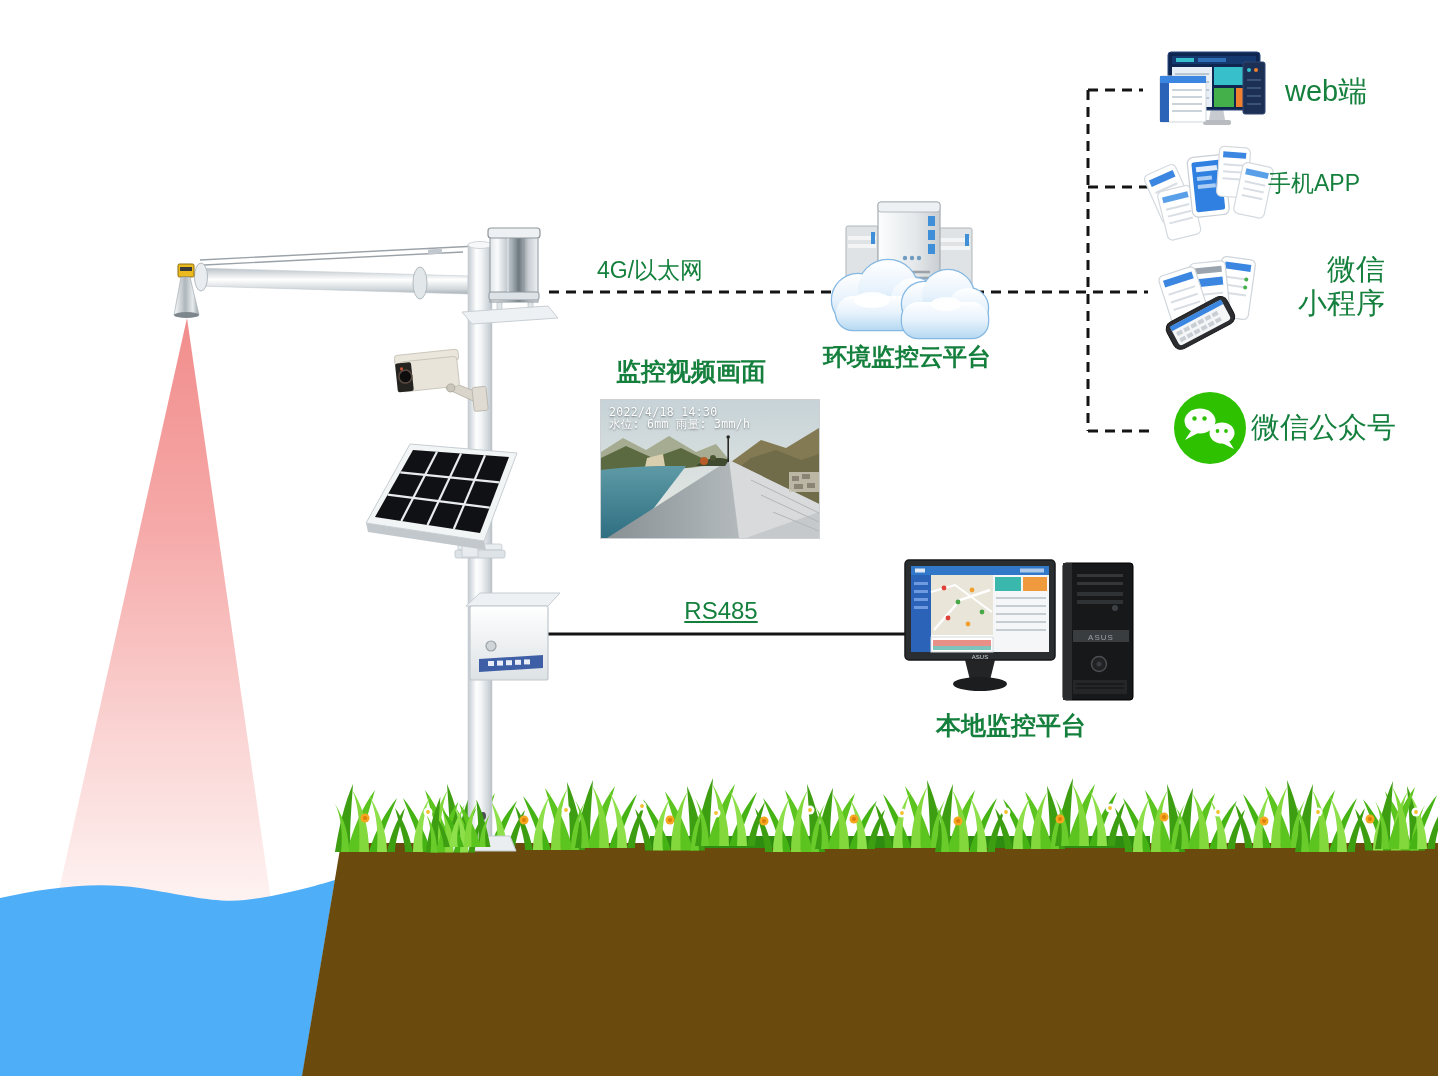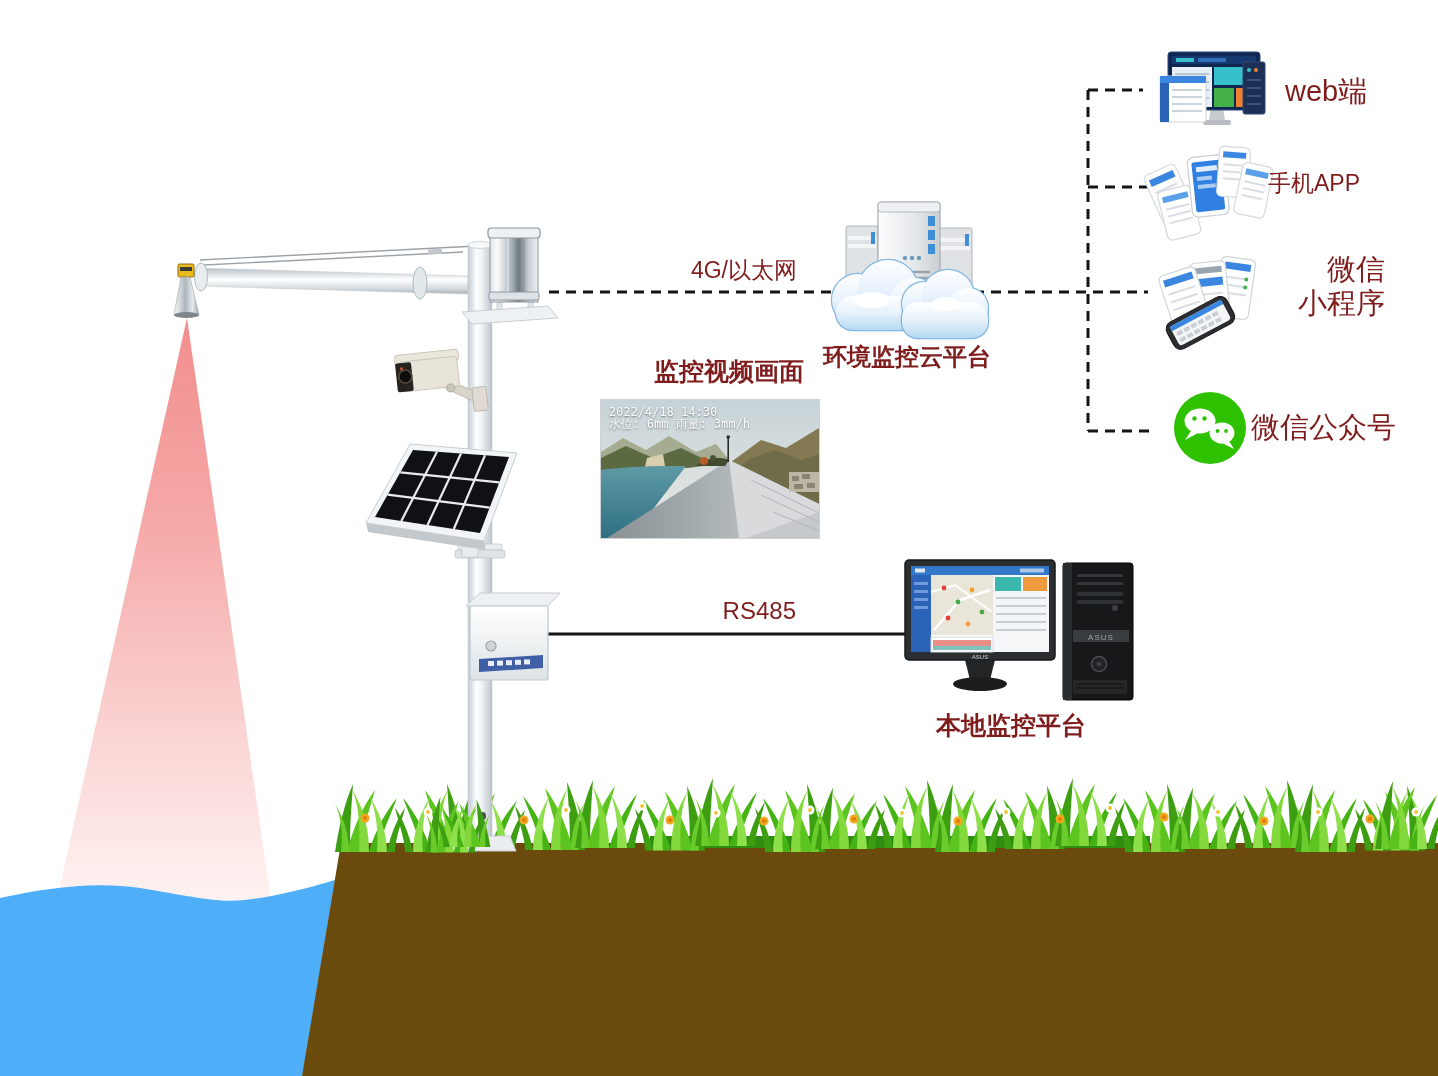--- a/index.html
+++ b/index.html
@@ -1,23 +1,23 @@
 <!DOCTYPE html>
 <html><head>
 <meta charset="utf-8">
 <style>
   html,body{margin:0;padding:0;background:#fff;}
   .canvas{position:relative;width:1438px;height:1076px;background:#ffffff;overflow:hidden;
           font-family:"Liberation Sans","DejaVu Sans",sans-serif;}
   .scene{position:absolute;left:0;top:0;z-index:1;}
-  .label{position:absolute;color:#7f1d1d;z-index:10;}
-  .lbl-uplink{left:597px;top:255px;width:200px;text-align:right;font-size:23px;}
+  .label{position:absolute;color:#15803d;z-index:10;}
+  .lbl-uplink{left:597px;top:255px;width:200px;text-align:left;font-size:23px;}
   .lbl-cloud{left:805px;top:341px;width:204px;text-align:center;font-size:24px;font-weight:600;}
-  .lbl-video-title{left:628px;top:355px;width:202px;text-align:center;font-size:25px;font-weight:600;}
-  .lbl-rs485{left:646px;top:597px;width:150px;text-align:right;font-size:24px;}
+  .lbl-video-title{left:590px;top:355px;width:202px;text-align:center;font-size:25px;font-weight:600;}
+  .lbl-rs485{left:646px;top:597px;width:150px;text-align:center;font-size:24px;text-decoration:underline;}
   .lbl-local{left:936px;top:709px;width:200px;text-align:left;font-size:25px;font-weight:600;}
   .lbl-web{left:1285px;top:72px;font-size:29px;}
   .lbl-app{left:1268px;top:168px;font-size:23px;}
   .lbl-mini{left:1295px;top:252px;width:90px;text-align:right;font-size:29px;line-height:34px;white-space:pre-line;}
   .lbl-official{left:1251px;top:408px;font-size:29px;}
   .video-frame{position:absolute;left:600px;top:399px;width:218px;height:138px;z-index:9;
                border:1px solid #cfd2d4;box-sizing:content-box;overflow:hidden;}
   .video-overlay{position:absolute;left:8px;color:#ffffff;z-index:2;
                  font-family:"DejaVu Sans Mono","Liberation Mono",monospace;
                  font-size:11.5px;letter-spacing:.3px;text-shadow:0 1px 2px rgba(40,40,40,.55);}

